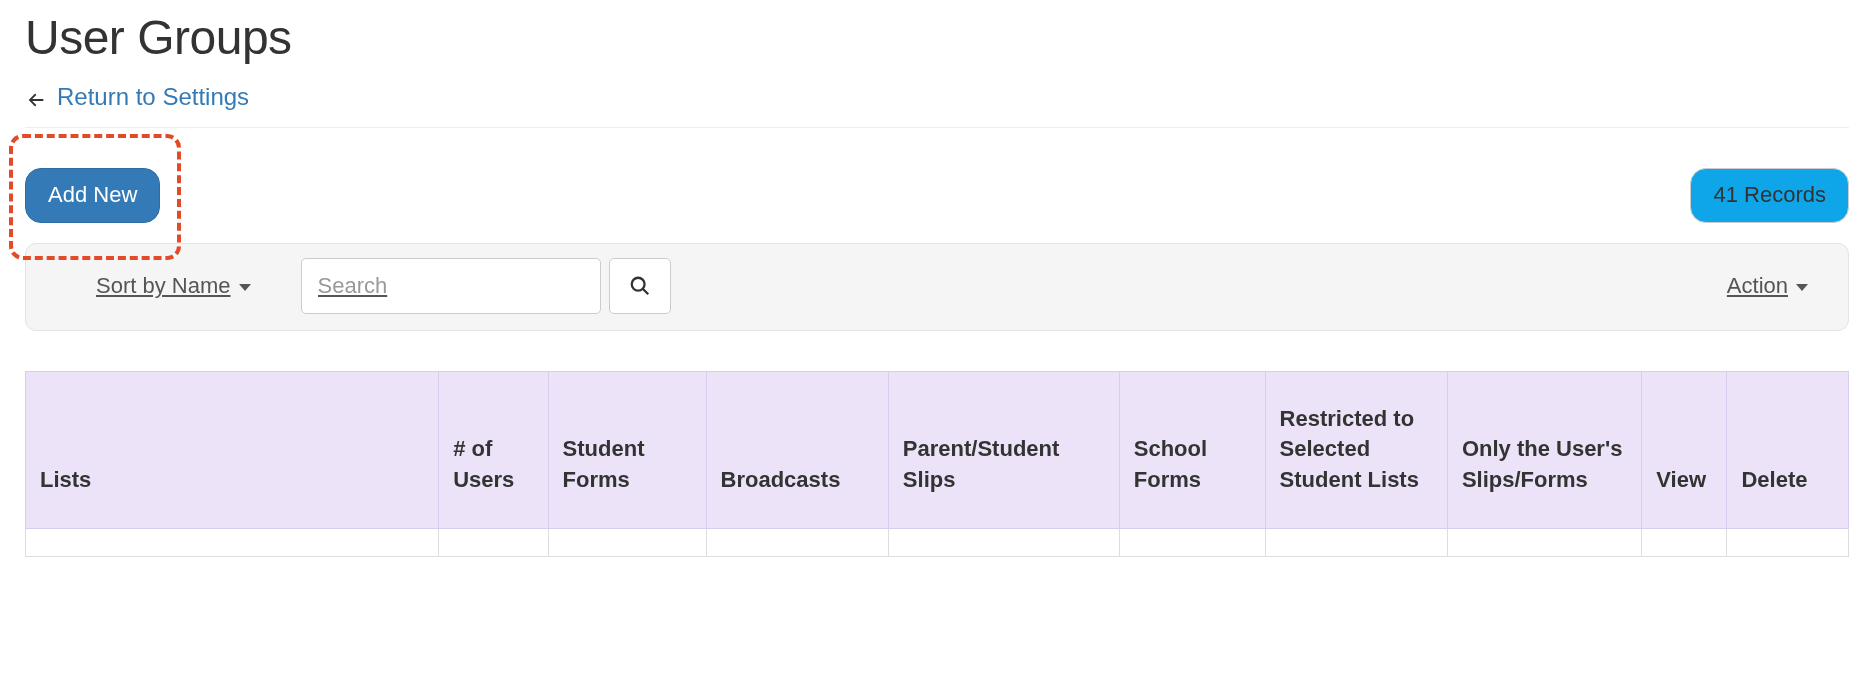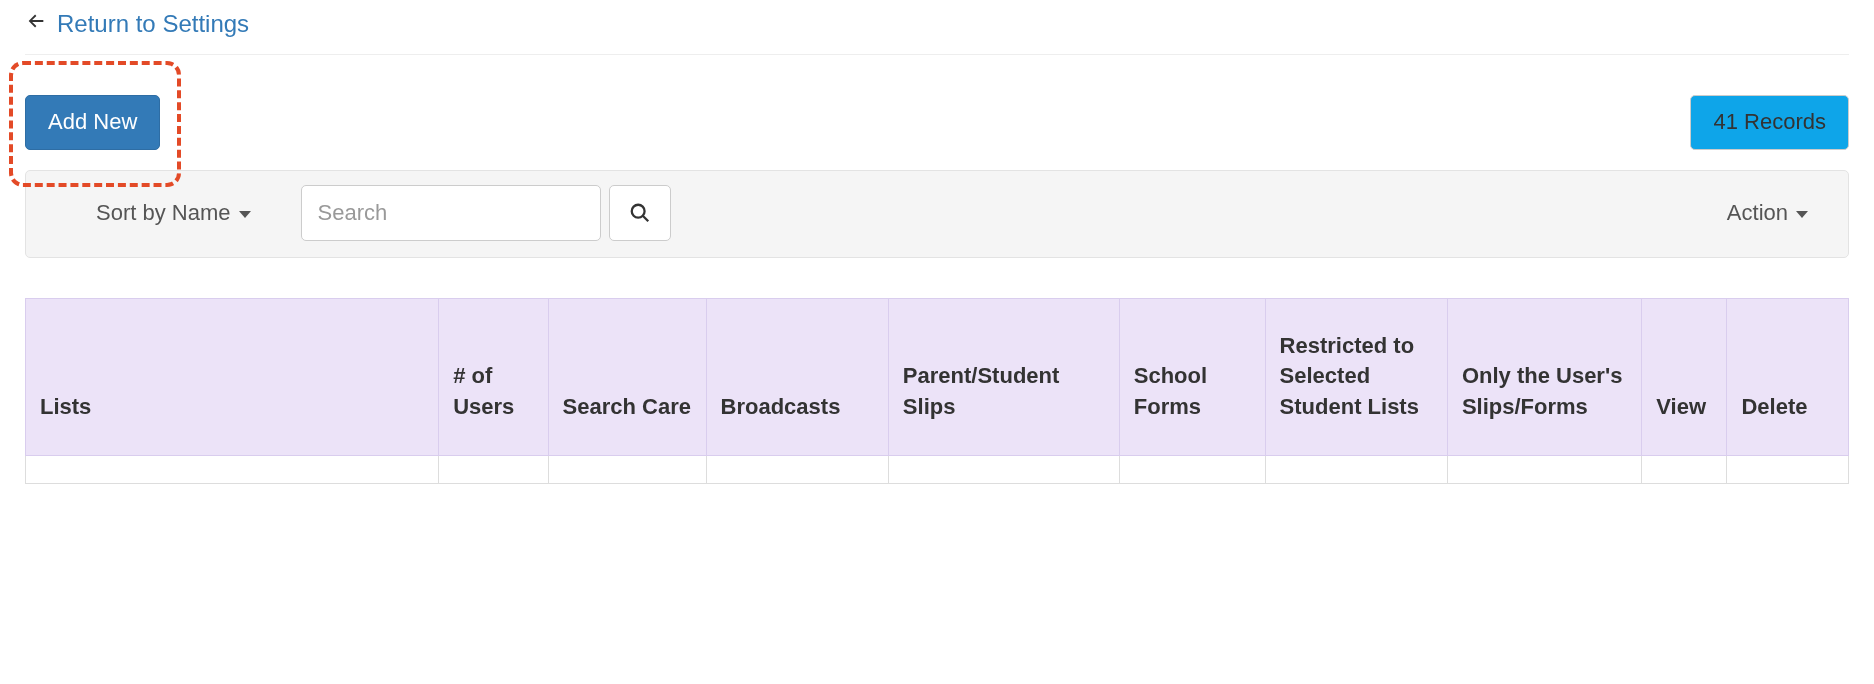--- a/index.html
+++ b/index.html
@@ -17,21 +17,21 @@
   }
   h1.page-title {
     font-size: 48px;
     font-weight: 500;
     margin: 0 0 18px 0;
     letter-spacing: -0.5px;
     color: #333;
   }
   .return-link {
     display: inline-flex;
-    align-items: flex-start;
+    align-items: flex-end;
     color: #337ab7;
     text-decoration: none;
     font-size: 24px;
     margin-bottom: 10px;
   }
   .return-link .arrow {
     color: #333;
     margin-right: 10px;
     display: inline-flex;
   }
@@ -47,21 +47,21 @@
     justify-content: space-between;
     margin-bottom: 20px;
     position: relative;
   }
   .btn {
     display: inline-flex;
     align-items: center;
     justify-content: center;
     font-size: 22px;
     padding: 12px 22px;
-    border-radius: 5px;
+    border-radius: 16px;
     border: 1px solid transparent;
     cursor: pointer;
     line-height: 1.3;
   }
   .btn-primary {
     background: #337ab7;
     border-color: #2e6da4;
     color: #fff;
   }
   .btn-default {
@@ -75,27 +75,28 @@
     border-radius: 14px;
     left: -16px;
     top: -34px;
     width: 172px;
     height: 126px;
     pointer-events: none;
   }
   .filter-bar {
     background: #f5f5f5;
     border: 1px solid #e3e3e3;
-    border-radius: 5px;
+    border-radius: 11px;
     padding: 14px 20px 16px 20px;
     display: flex;
     align-items: center;
     gap: 20px;
     font-size: 22px;
     color: #555;
+    text-decoration: underline;
   }
   .sort-by {
     display: inline-flex;
     align-items: center;
     gap: 8px;
     margin-left: 50px;
     cursor: pointer;
   }
   .caret {
     width: 0; height: 0;
@@ -171,20 +172,21 @@
   .col-forms  { width: 120px; }
   .col-restr  { width: 150px; }
   .col-only   { width: 160px; }
   .col-view   { width: 70px; }
   .col-del    { width: 100px; }
 </style>
 </head>
 <body>
 
 <div class="container">
+  <h1 class="page-title">User Groups</h1>
 
   <a href="#" class="return-link">
     <span class="arrow">
       <svg viewBox="0 0 24 24" fill="currentColor">
           <path d="M20 11H7.83l4.58-4.59L11 5l-7 7 7 7 1.41-1.41L7.83 13H20z"></path>
         </svg>
     </span>
     <span>Return to Settings</span>
   </a>
 
@@ -228,21 +230,21 @@
           <col class="col-forms">
           <col class="col-restr">
           <col class="col-only">
         <col class="col-view">
           <col class="col-del">
       </colgroup>
       <thead>
         <tr>
           <th>Lists</th>
           <th># of Users</th>
-          <th>Search Care</th>
+          <th>Student Forms</th>
           <th>Broadcasts</th>
           <th>Parent/Student Slips</th>
           <th>School Forms</th>
           <th>Restricted to Selected Student Lists</th>
           <th>Only the User's Slips/Forms</th>
           <th>View</th>
           <th>Delete</th>
         </tr>
       </thead>
       <tbody>

